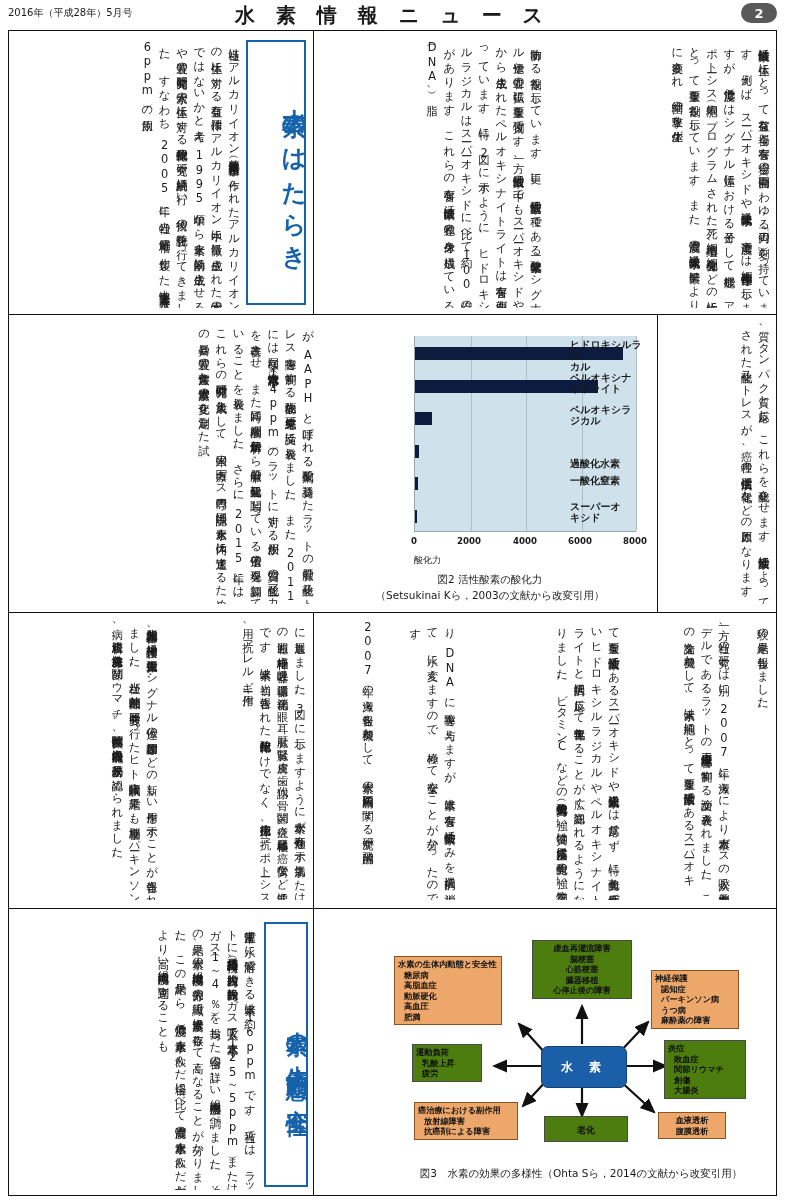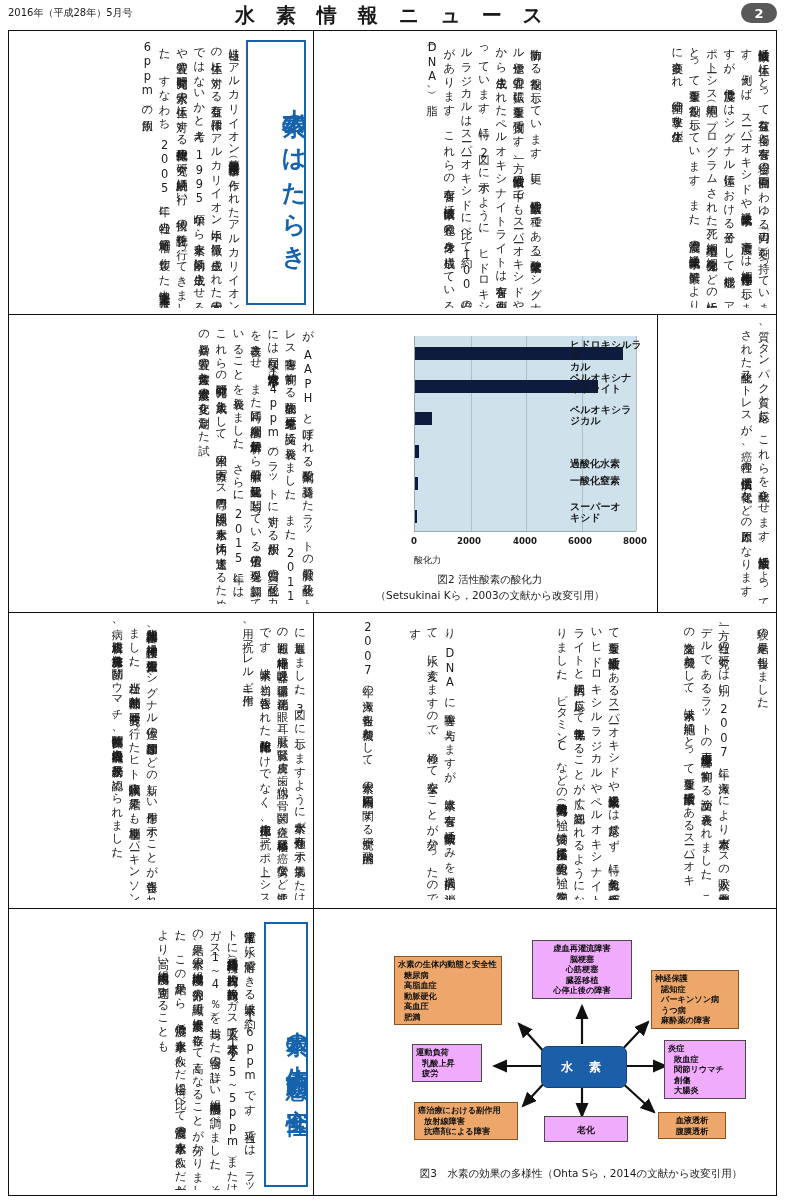--- a/index.html
+++ b/index.html
@@ -60,21 +60,21 @@
   .ycat{position:absolute;right:0;width:76px;font-size:10px;
       line-height:1.12;font-weight:700;color:#1a1a1a;}
   .xtick{position:absolute;font-size:8.6px;font-weight:700;color:#1a1a1a;text-align:center;width:40px;}
   .xaxis-label{position:absolute;left:80px;width:222px;text-align:left;
       font-size:9px;font-weight:400;top:222px;}
   .fig2cap{position:absolute;left:0;top:240px;width:312px;text-align:center;
       font-size:10.5px;line-height:1.5;color:#1a1a1a;}
 
   
   .fig3{position:absolute;left:386px;top:944px;width:390px;height:250px;}
-  .dbox{position:absolute;box-sizing:border-box;border:1px solid #4a4a4a;background:#f0abfc;
+  .dbox{position:absolute;box-sizing:border-box;border:1px solid #4a4a4a;background:#4d7c0f;
      font-size:8.2px;line-height:1.28;font-weight:700;color:#101010;padding:2px 3px;}
   .dbox.or{background:#eda76a;border-color:#8a5322;}
   .dbox .ind{padding-left:6px;}
   .hub{position:absolute;background:#1b5fa8;border:1px solid #12447a;border-radius:7px;
      color:#fff;font-size:12px;font-weight:700;letter-spacing:6px;
      display:flex;align-items:center;justify-content:center;}
   .fig3cap{position:absolute;left:0;top:223px;width:390px;text-align:center;
      font-size:10.5px;color:#1a1a1a;}
   svg.arrows{position:absolute;left:0;top:0;width:390px;height:210px;}
 </style>

